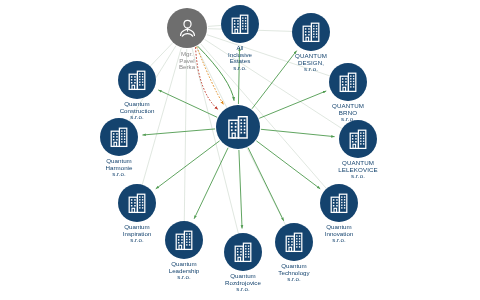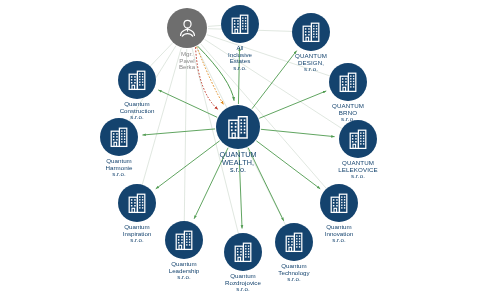--- a/index.html
+++ b/index.html
@@ -473,22 +473,20 @@
                 <rect x="16.9" y="10.8" width="1.4" height="1.4"></rect>
                 <rect x="14.1" y="13.5" width="1.4" height="1.4"></rect>
                 <rect x="16.9" y="13.5" width="1.4" height="1.4"></rect>
                 <rect x="14.1" y="16.2" width="1.4" height="1.4"></rect>
                 <rect x="16.9" y="16.2" width="1.4" height="1.4"></rect>
               </g>
               <rect x="7.0" y="17.3" width="2.6" height="4.1" fill="none" stroke="#ffffff" stroke-width="1.1"></rect>
             </svg>
           </span>
         </div>
-        <div class="label center caps" style="top: 46px;">QUANTUM WEALTH,
-s.r.o.</div>
       </div>
       <div class="node" style="left: 187px; top: 28px;">
         <div class="disc person" style="width: 40px; height: 40px;">
           <span>
             <svg class="person-ico" width="25" height="25" viewBox="0 0 24 24" aria-hidden="true">
               <g fill="none" stroke="#ffffff" stroke-width="1.15" stroke-linecap="round" stroke-linejoin="round">
                 <path d="M12 4.2c-2.1 0-3.4 1.5-3.4 3.5 0 2.1 1.5 3.8 3.4 3.8s3.4-1.7 3.4-3.8c0-2-1.3-3.5-3.4-3.5z"></path>
                 <path d="M12 11.5v3.0"></path>
                 <path d="M12 12.4l-3.4 1.5c-2.0.9-3.2 2.6-3.3 4.8"></path>
                 <path d="M12 12.4l3.4 1.5c2.0.9 3.2 2.6 3.3 4.8"></path>

